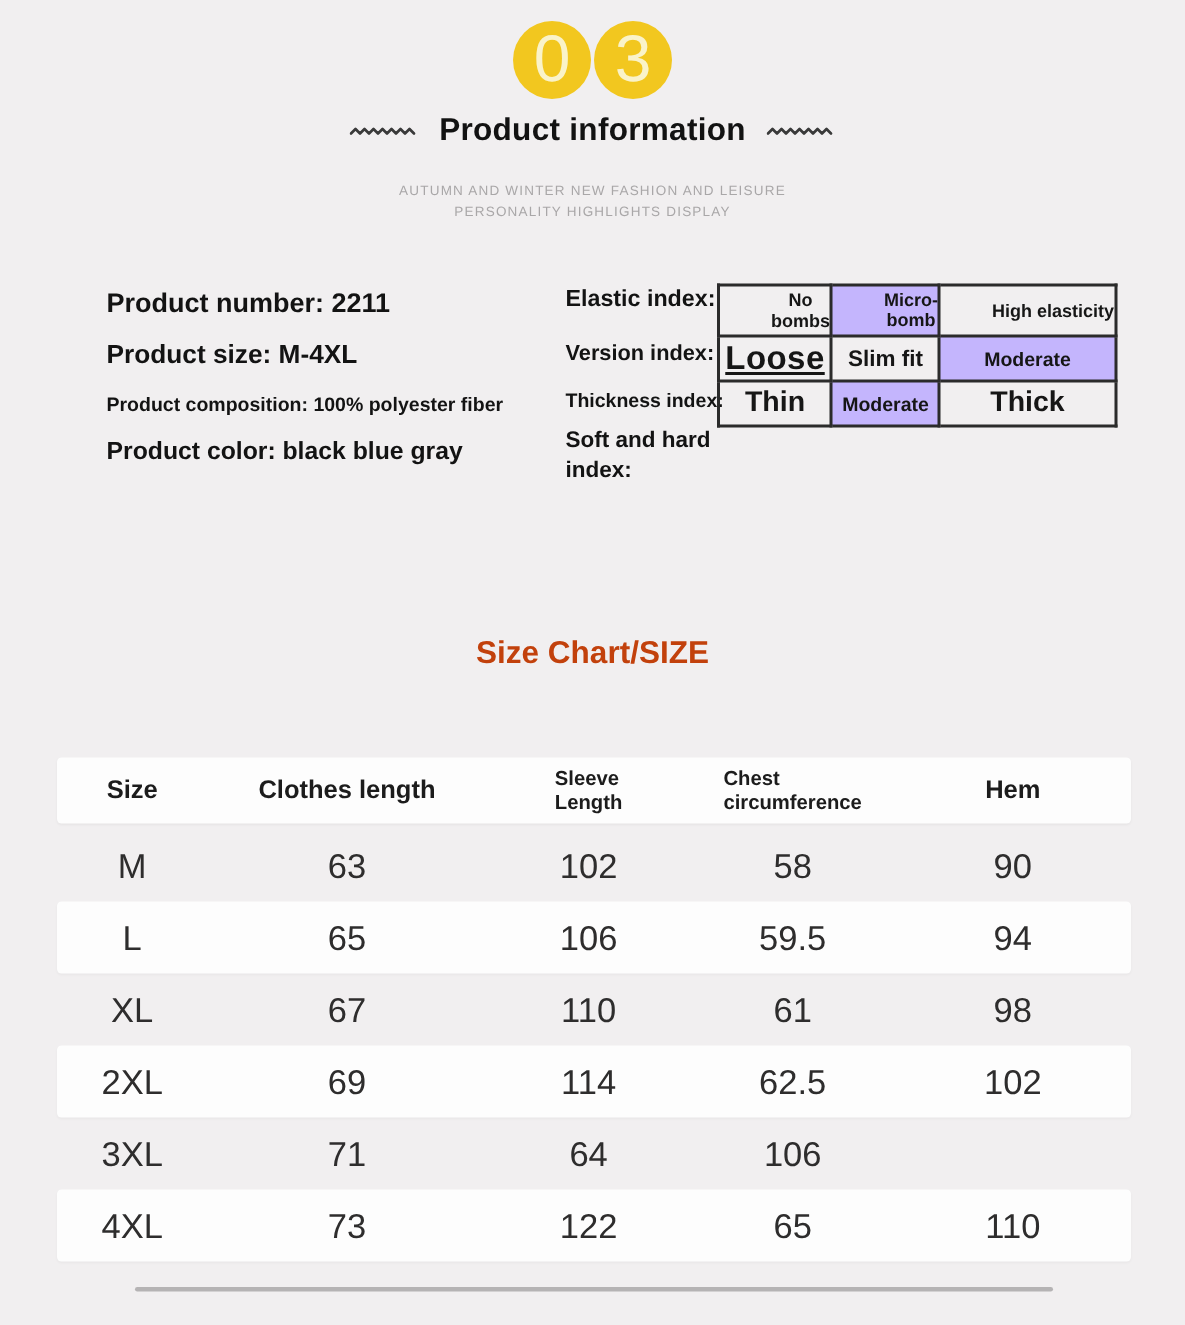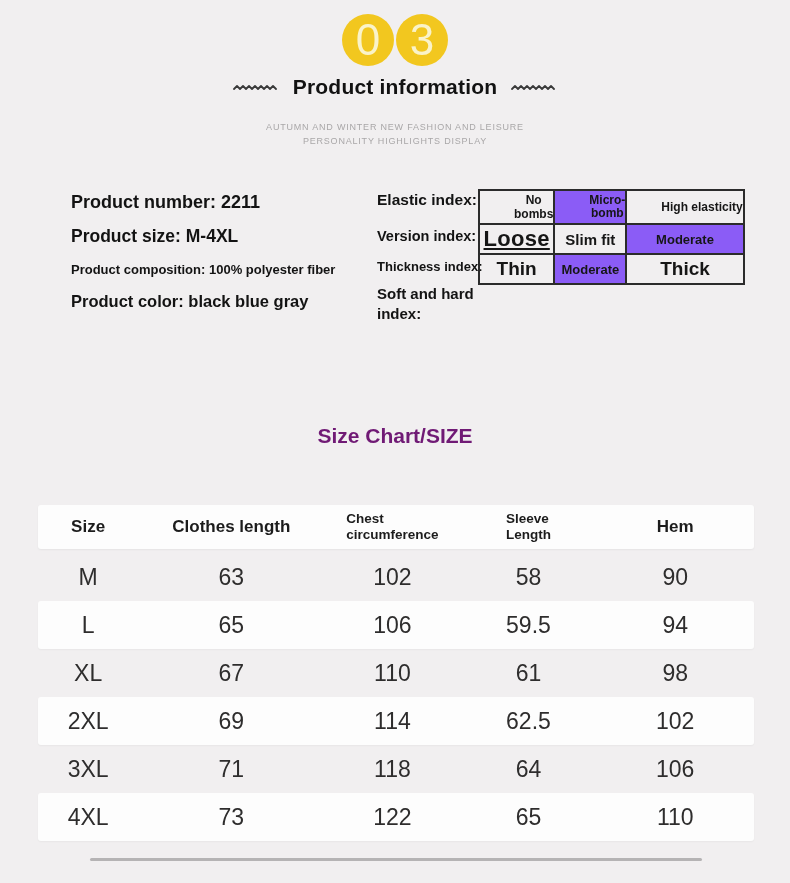--- a/index.html
+++ b/index.html
@@ -33,31 +33,31 @@
   .l2 { top:228px; font-size:14.5px; }
   .l3 { top:259px; font-size:13px; }
   .l4 { top:284px; font-size:15px; white-space:pre-line; line-height:20px; }
 
   
   table.idx { position:absolute; left:478px; top:189px; border-collapse:collapse; table-layout:fixed; }
   table.idx td { border:2px solid #2b2b2b; text-align:center; vertical-align:middle;
                  padding:0; font-weight:bold; color:#161616; overflow:visible; }
   table.idx col.c1 { width:67px; } table.idx col.c2 { width:69px; } table.idx col.c3 { width:80px; }
   tr.r1 td { height:32px;padding-left:34px; } tr.r2 td, tr.r3 td, tr.r4 td { height:28px; }
-  .hl  { background:#8b5cf6; }
+  .hl  { background:#c4b5fd; }
   .mut { color:#8c8c8c; }
   .dim { color:#4e4e4e; }
   .s12 { font-size:12px; } .s13 { font-size:13px;margin-left:19px; } .s15 { font-size:15px;border-radius:14px; }
   .s19 { font-size:19px; } .s22 { font-size:22px; letter-spacing:0.3px;text-decoration:underline; }
   .pre { white-space:pre-line; line-height:13px; }
   .nowrap { white-space:nowrap; }
 
   
   .sc-title { position:absolute; top:424px; left:0; right:0; text-align:center;
-              font-size:21px; font-weight:bold; color:#701a75; }
+              font-size:21px; font-weight:bold; color:#c2410c; }
   .size-chart { position:absolute; left:38px; top:505px; width:716px; }
   .sc-row { display:grid; grid-template-columns:14% 26% 19% 19% 22%; align-items:center; height:48px; }
   .sc-header { height:44px; background:#fdfdfd; border-radius:3px; margin-bottom:4px;
                box-shadow:0 1px 2px rgba(0,0,0,0.05); }
   .sc-hcell { text-align:center; font-weight:bold; color:#1c1c1c; font-size:17px; }
   .sc-hcell span { white-space:pre-line; }
   .sc-hcell.small span { display:inline-block; text-align:left; font-size:13.5px; line-height:16px; }
   .sc-row.alt { background:#fdfdfd; border-radius:3px; box-shadow:0 1px 2px rgba(0,0,0,0.04); }
   .sc-cell { text-align:center; font-size:23px; color:#2e2d2d; }
 
@@ -133,24 +133,24 @@
     </tr>
   </tbody>
     </table>
 
   <div class="sc-title">Size Chart/SIZE</div>
 
   <div class="size-chart">
     <div class="sc-row sc-header">
       <div class="sc-hcell"><span>Size</span></div>
       <div class="sc-hcell"><span>Clothes length</span></div>
+      <div class="sc-hcell small"><span>Sleeve
+Length</span></div>
       <div class="sc-hcell small"><span>Chest
 circumference</span></div>
-      <div class="sc-hcell small"><span>Sleeve
-Length</span></div>
       <div class="sc-hcell"><span>Hem</span></div>
     </div>
 
     <div class="sc-row">
       <div class="sc-cell">M</div>
       <div class="sc-cell">63</div>
       <div class="sc-cell">102</div>
       <div class="sc-cell">58</div>
       <div class="sc-cell">90</div>
     </div>
@@ -171,21 +171,20 @@
     <div class="sc-row alt">
       <div class="sc-cell">2XL</div>
       <div class="sc-cell">69</div>
       <div class="sc-cell">114</div>
       <div class="sc-cell">62.5</div>
       <div class="sc-cell">102</div>
     </div>
     <div class="sc-row">
       <div class="sc-cell">3XL</div>
       <div class="sc-cell">71</div>
-      <div class="sc-cell">118</div>
       <div class="sc-cell">64</div>
       <div class="sc-cell">106</div>
     </div>
     <div class="sc-row alt">
       <div class="sc-cell">4XL</div>
       <div class="sc-cell">73</div>
       <div class="sc-cell">122</div>
       <div class="sc-cell">65</div>
       <div class="sc-cell">110</div>
     </div>

